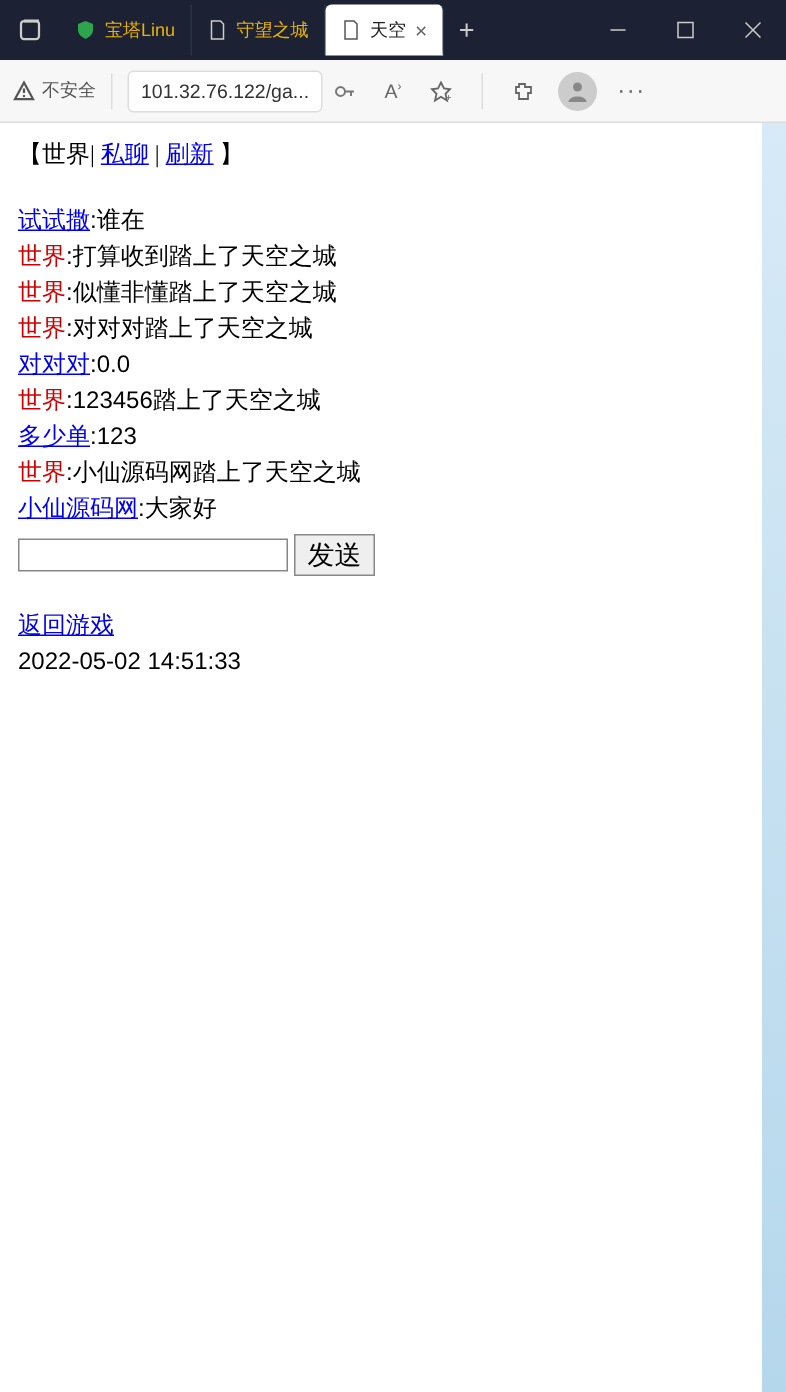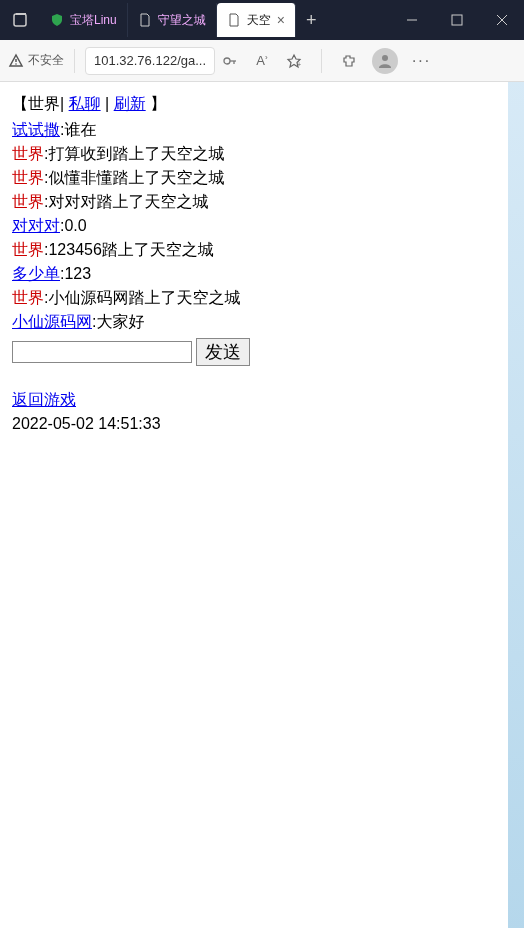--- a/index.html
+++ b/index.html
@@ -29,21 +29,21 @@
       justify-content: center;
       align-items: center;
       color: #ccc;
     }
     .tab {
       display: flex;
       align-items: center;
       padding: 0 10px;
       height: 34px;
       font-size: 12px;
-      color: #f0abfc;
+      color: #eab308;
       gap: 6px;
       border-right: 1px solid #2a3246;
       max-width: 90px;
       overflow: hidden;
       white-space: nowrap;
     }
     .tab.active {
       background: #fff;
       color: #222;
       border-radius: 4px 4px 0 0;
@@ -128,21 +128,21 @@
       line-height: 1.5;
       color: #000;
       flex: 1;
       overflow: hidden;
     }
     .right-strip {
       width: 16px;
       background: linear-gradient(#d0e6f5, #a8d0e8);
       opacity: 0.85;
     }
-    .header-line { margin-bottom: 2px; }
+    .header-line { margin-bottom: 20px; font-family: Liberation Serif, serif; }
     .link { color: #0000ee; text-decoration: underline; cursor: pointer; }
     .world { color: #cc0000; }
     .msg-line { margin-bottom: 0px; }
     .input-row { margin-top: 4px; display:flex; gap:4px; align-items:center; }
     .input-row input[type=text] {
       width: 180px;
       height: 22px;
       border: 1px solid #888;
       background: #fff;
       font-size: 14px;

